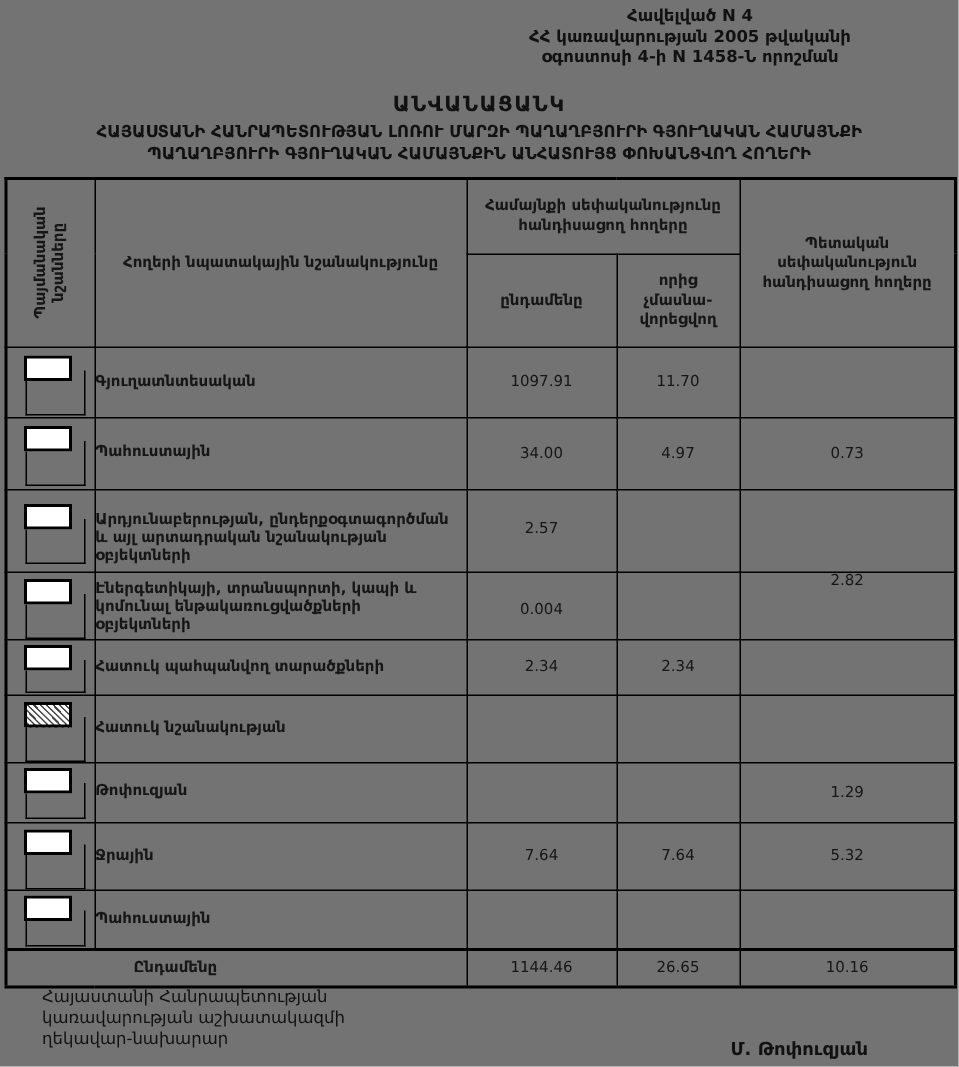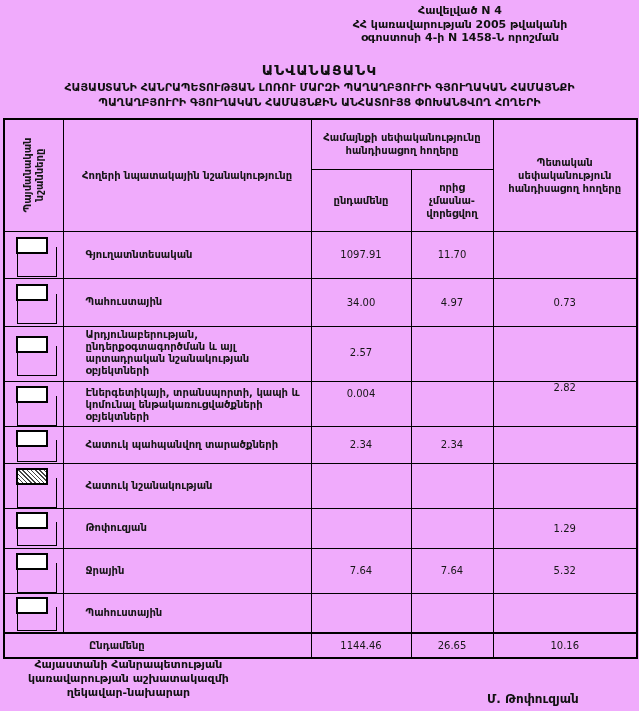--- a/index.html
+++ b/index.html
@@ -1,19 +1,19 @@
 <!DOCTYPE html>
 <html><head>
 <meta charset="utf-8">
 <style>
   * { margin:0; padding:0; box-sizing:border-box; }
   html,body { background:#e8e8e8; }
   .page {
     position:relative; width:639px; height:711px; margin:0 auto;
-    background:#f0abfc; color:#111;
+    background:#737373; color:#111;
     font-family:"DejaVu Sans","Liberation Sans",sans-serif;
     overflow:hidden;
   }
   
   .annex {
     position:absolute; top:4px; left:295px; width:330px;
     text-align:center; font-weight:bold; font-size:11px; line-height:13.5px;
     white-space:nowrap;
   }
   
@@ -24,21 +24,21 @@
   table.land {
     position:absolute; top:118px; left:3px;
     border-collapse:collapse; table-layout:fixed; width:633px;
   }
   table.land th, table.land td {
     border:1px solid #000; vertical-align:middle;
     font-size:10px; color:#161616; overflow:hidden;
   }
   table.land { border:2px solid #000; }
   th.hdr { font-weight:bold; text-align:center; padding:2px 4px; line-height:13px; font-size:10.5px; }
-  td.lbl { font-weight:bold; font-size:9.5px; padding-left:22px; padding-right:6px; line-height:12px; }
+  td.lbl { font-weight:bold; font-size:9.5px; padding-right:6px; line-height:12px; }
   td.num { text-align:center; font-size:12px; font-weight:normal; font-family:"DejaVu Sans","Liberation Sans",sans-serif; }
   td.sym-cell { vertical-align:top; }
   
   th.vert { position:relative; }
   th.vert .rot {
     position:absolute; top:50%; left:50%; width:106px;
     transform:translate(-50%,-50%) rotate(-90deg);
     font-weight:bold; font-size:10px; line-height:12px; text-align:center;
   }
   
@@ -54,21 +54,21 @@
     background:repeating-linear-gradient(45deg,#444 0 1px,#fff 1px 3px),
                repeating-linear-gradient(-45deg,#666 0 1px,rgba(255,255,255,0) 1px 4px);
   }
   .prewrap { white-space:pre-line; }
   
   tr.total td { border-top:2px solid #000; border-bottom:2px solid #000; }
   tr.total td.lbl { padding-left:84px; font-size:10px; }
   
   .footer-left {
     position:absolute; top:658px; left:28px;
-    font-weight:bold; font-size:11px; line-height:14px;text-align:center;
+    font-weight:normal; font-size:11px; line-height:14px;
   }
   .footer-sign {
     position:absolute; top:692px; left:487px;
     font-weight:bold; font-size:12px;
   }
 </style>
 </head>
 <body>
 
 <div class="page">
@@ -145,21 +145,21 @@
         <td class="num"></td>
       </tr>
 
       <tr style="height:45px">
         <td class="sym-cell">
             <div class="sym-wrap">
               <div class="sym-box"></div>
             </div>
           </td>
         <td class="lbl" style="vertical-align:bottom;padding-bottom:3px">Էներգետիկայի, տրանսպորտի, կապի և կոմունալ ենթակառուցվածքների  օբյեկտների</td>
-        <td class="num" style="vertical-align:top;padding-top:6px">0.004</td>
+        <td class="num" style="vertical-align:top;padding-top:19px">0.004</td>
         <td class="num"></td>
         <td class="num" style="vertical-align:top;padding-top:0">2.82</td>
       </tr>
 
       <tr style="height:37px">
         <td class="sym-cell">
             <div class="sym-wrap" style="height:22px;margin-top:12px">
               <div class="sym-box"></div>
             </div>
           </td>

